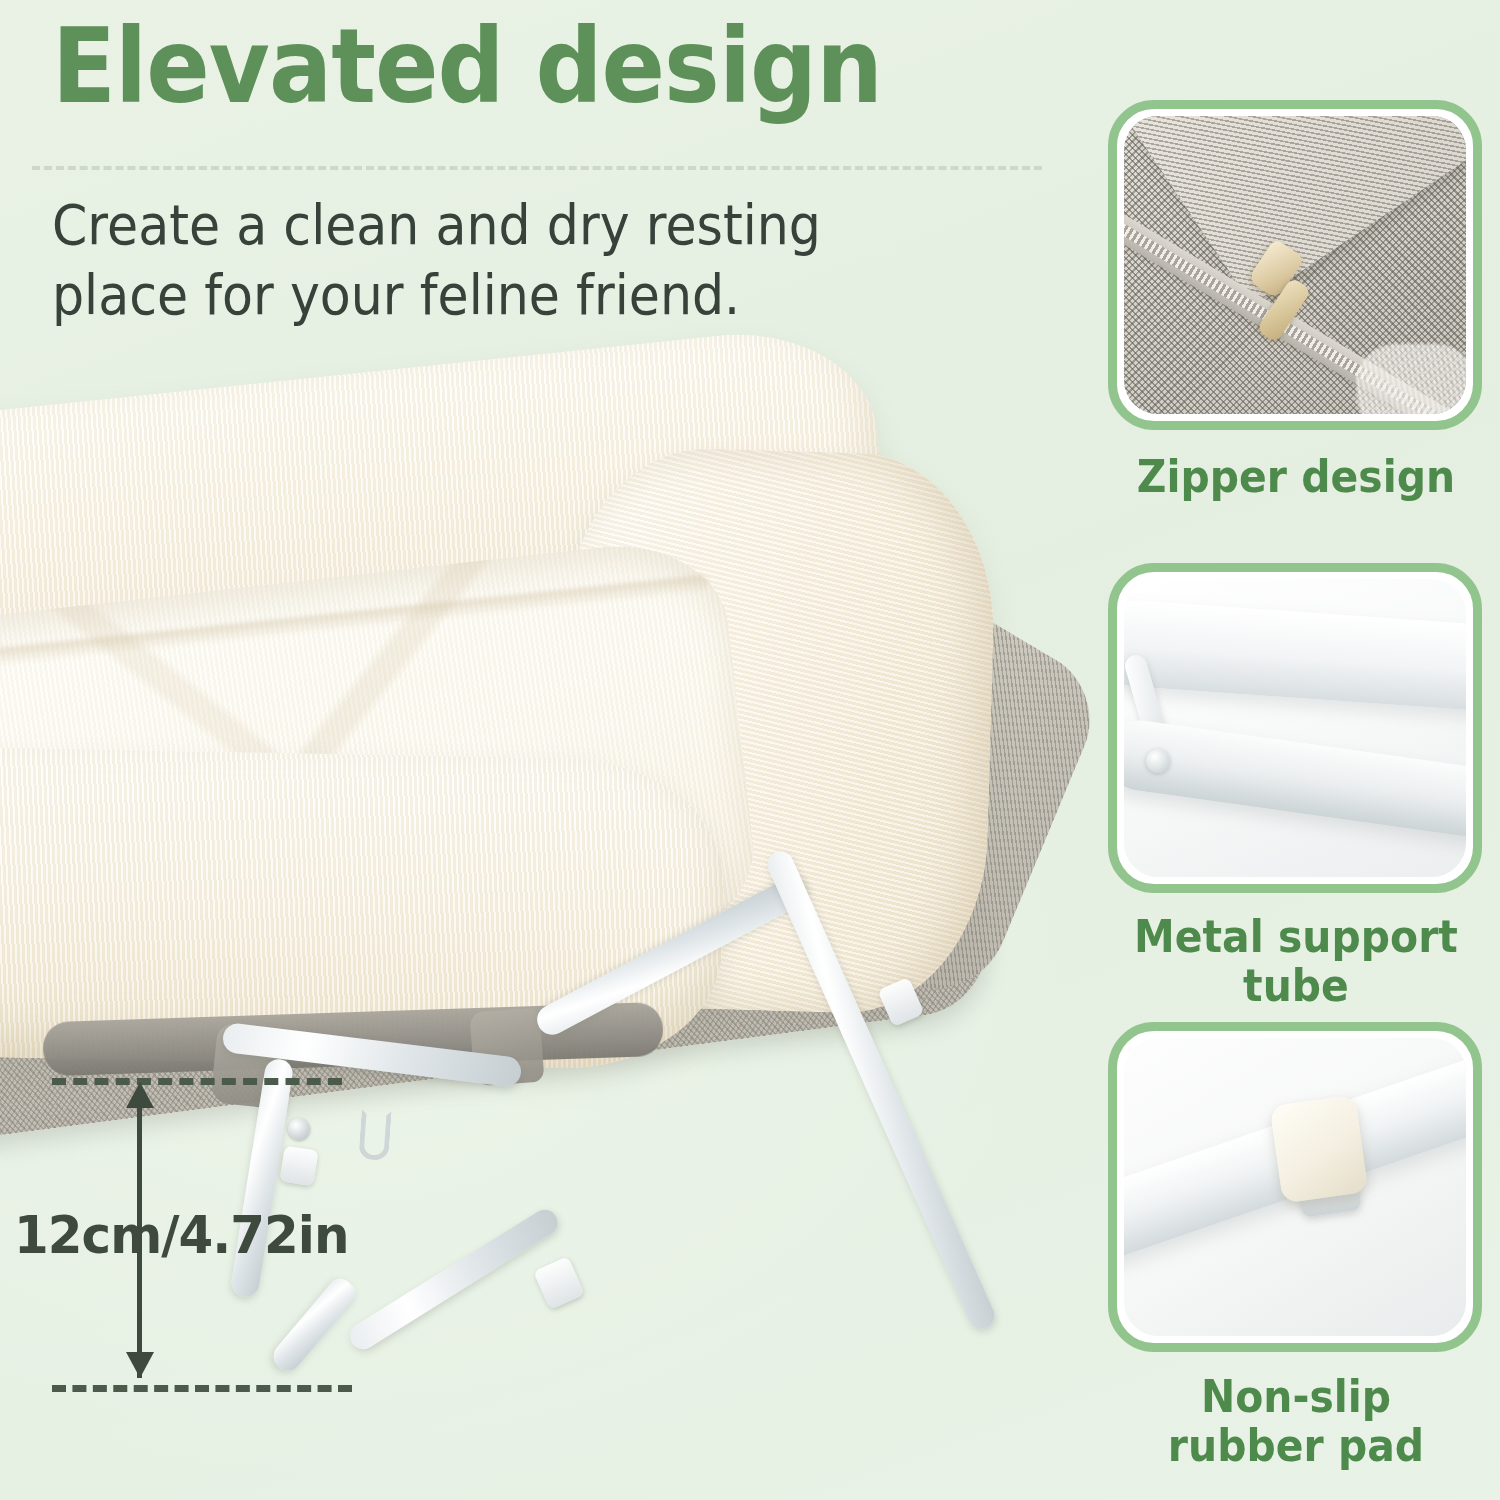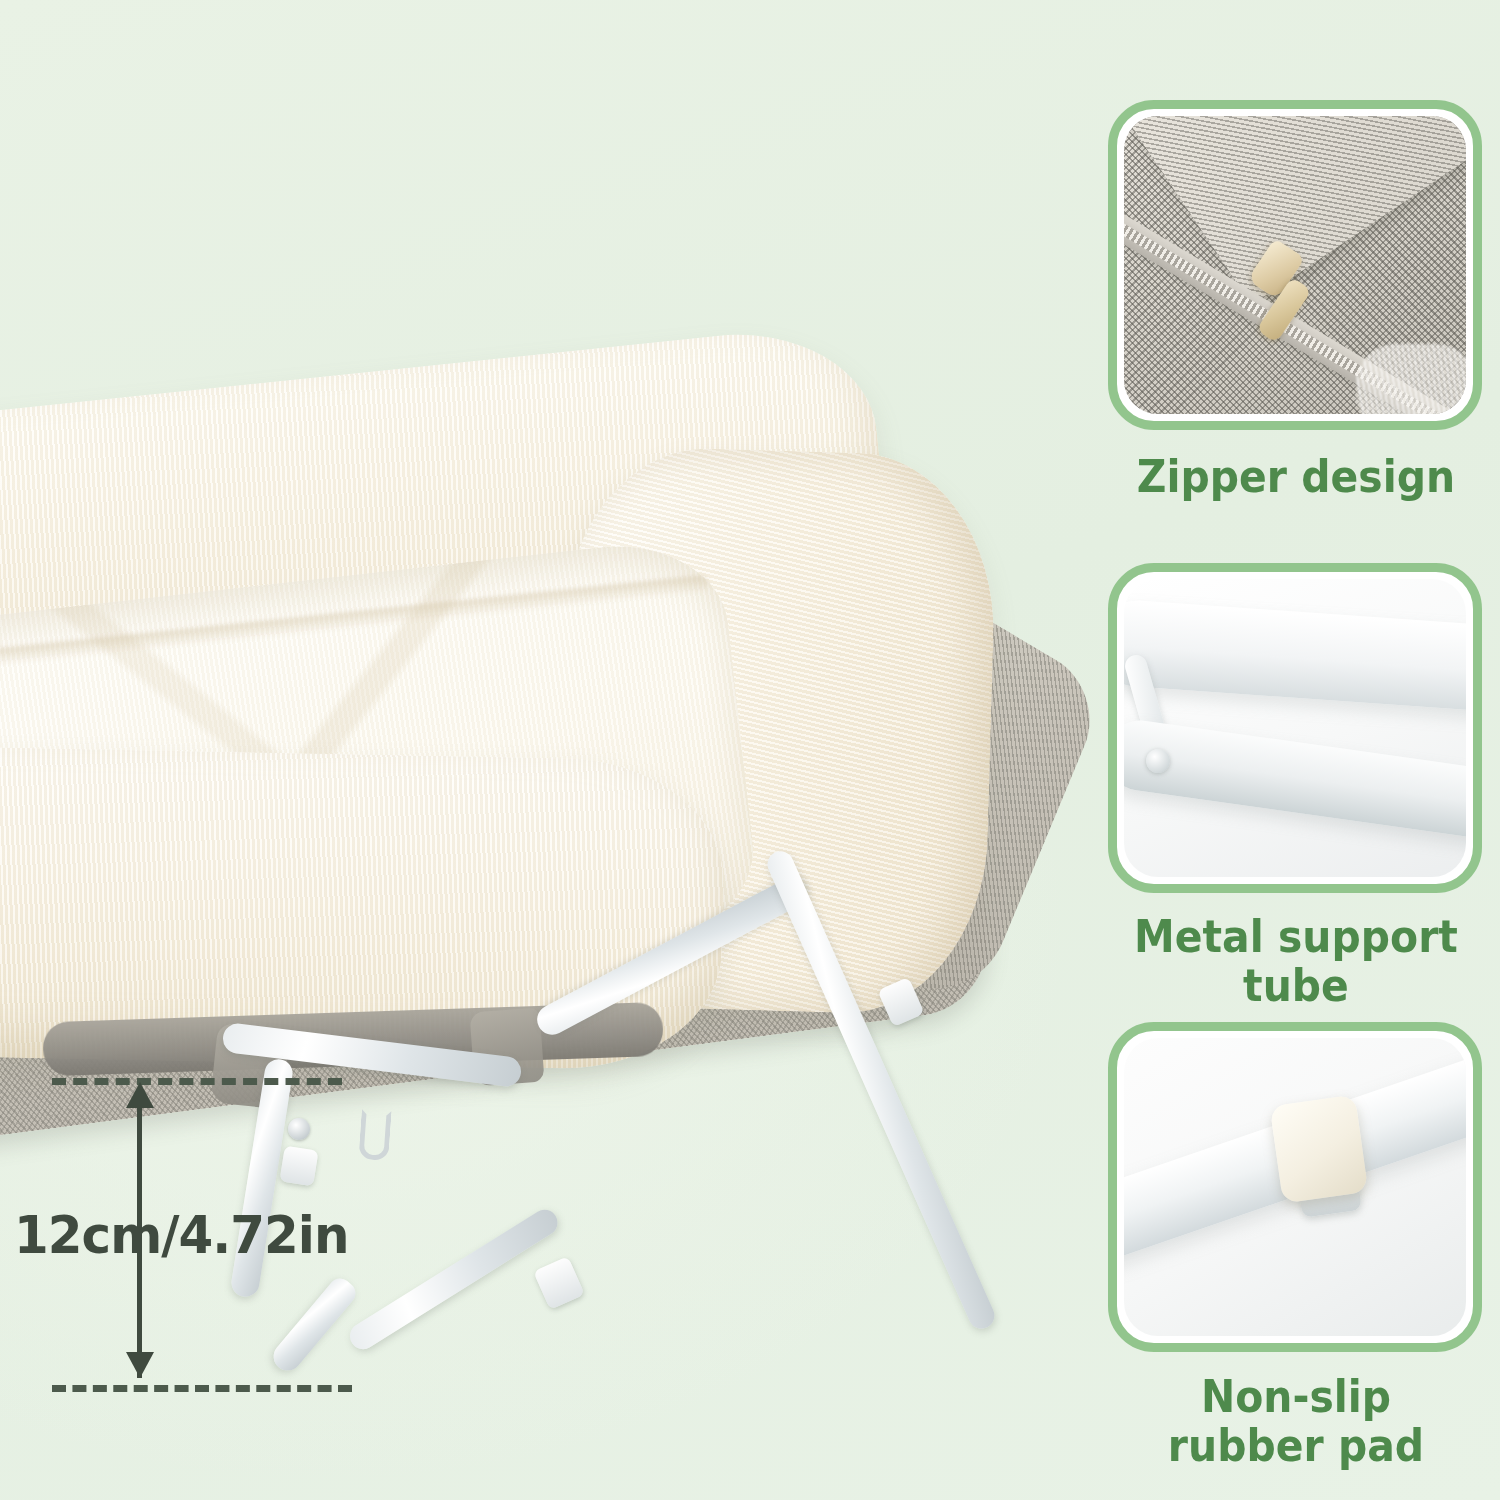--- a/index.html
+++ b/index.html
@@ -519,20 +519,25 @@
     box-shadow: 0 3px 7px rgba(140,148,146,.35);
   }
 </style>
 </head>
 <body>
 
 <div id="page">
 
   <div class="bg-wash"></div>
 
+  <div class="header">
+    <h1 class="title">Elevated design</h1>
+    <div class="divider"></div>
+    <p class="subtitle">Create a clean and dry resting place for your feline friend.</p>
+  </div>
 
   <div class="photo-stage">
     <div class="bed">
       <div class="mesh-platform"></div>
       <div class="mesh-edge-band"></div>
       <div class="fur-back"></div>
       <div class="fur-right"></div>
       <div class="fur-inner"></div>
       <div class="fur-seam"></div>
       <div class="fur-front"></div>

